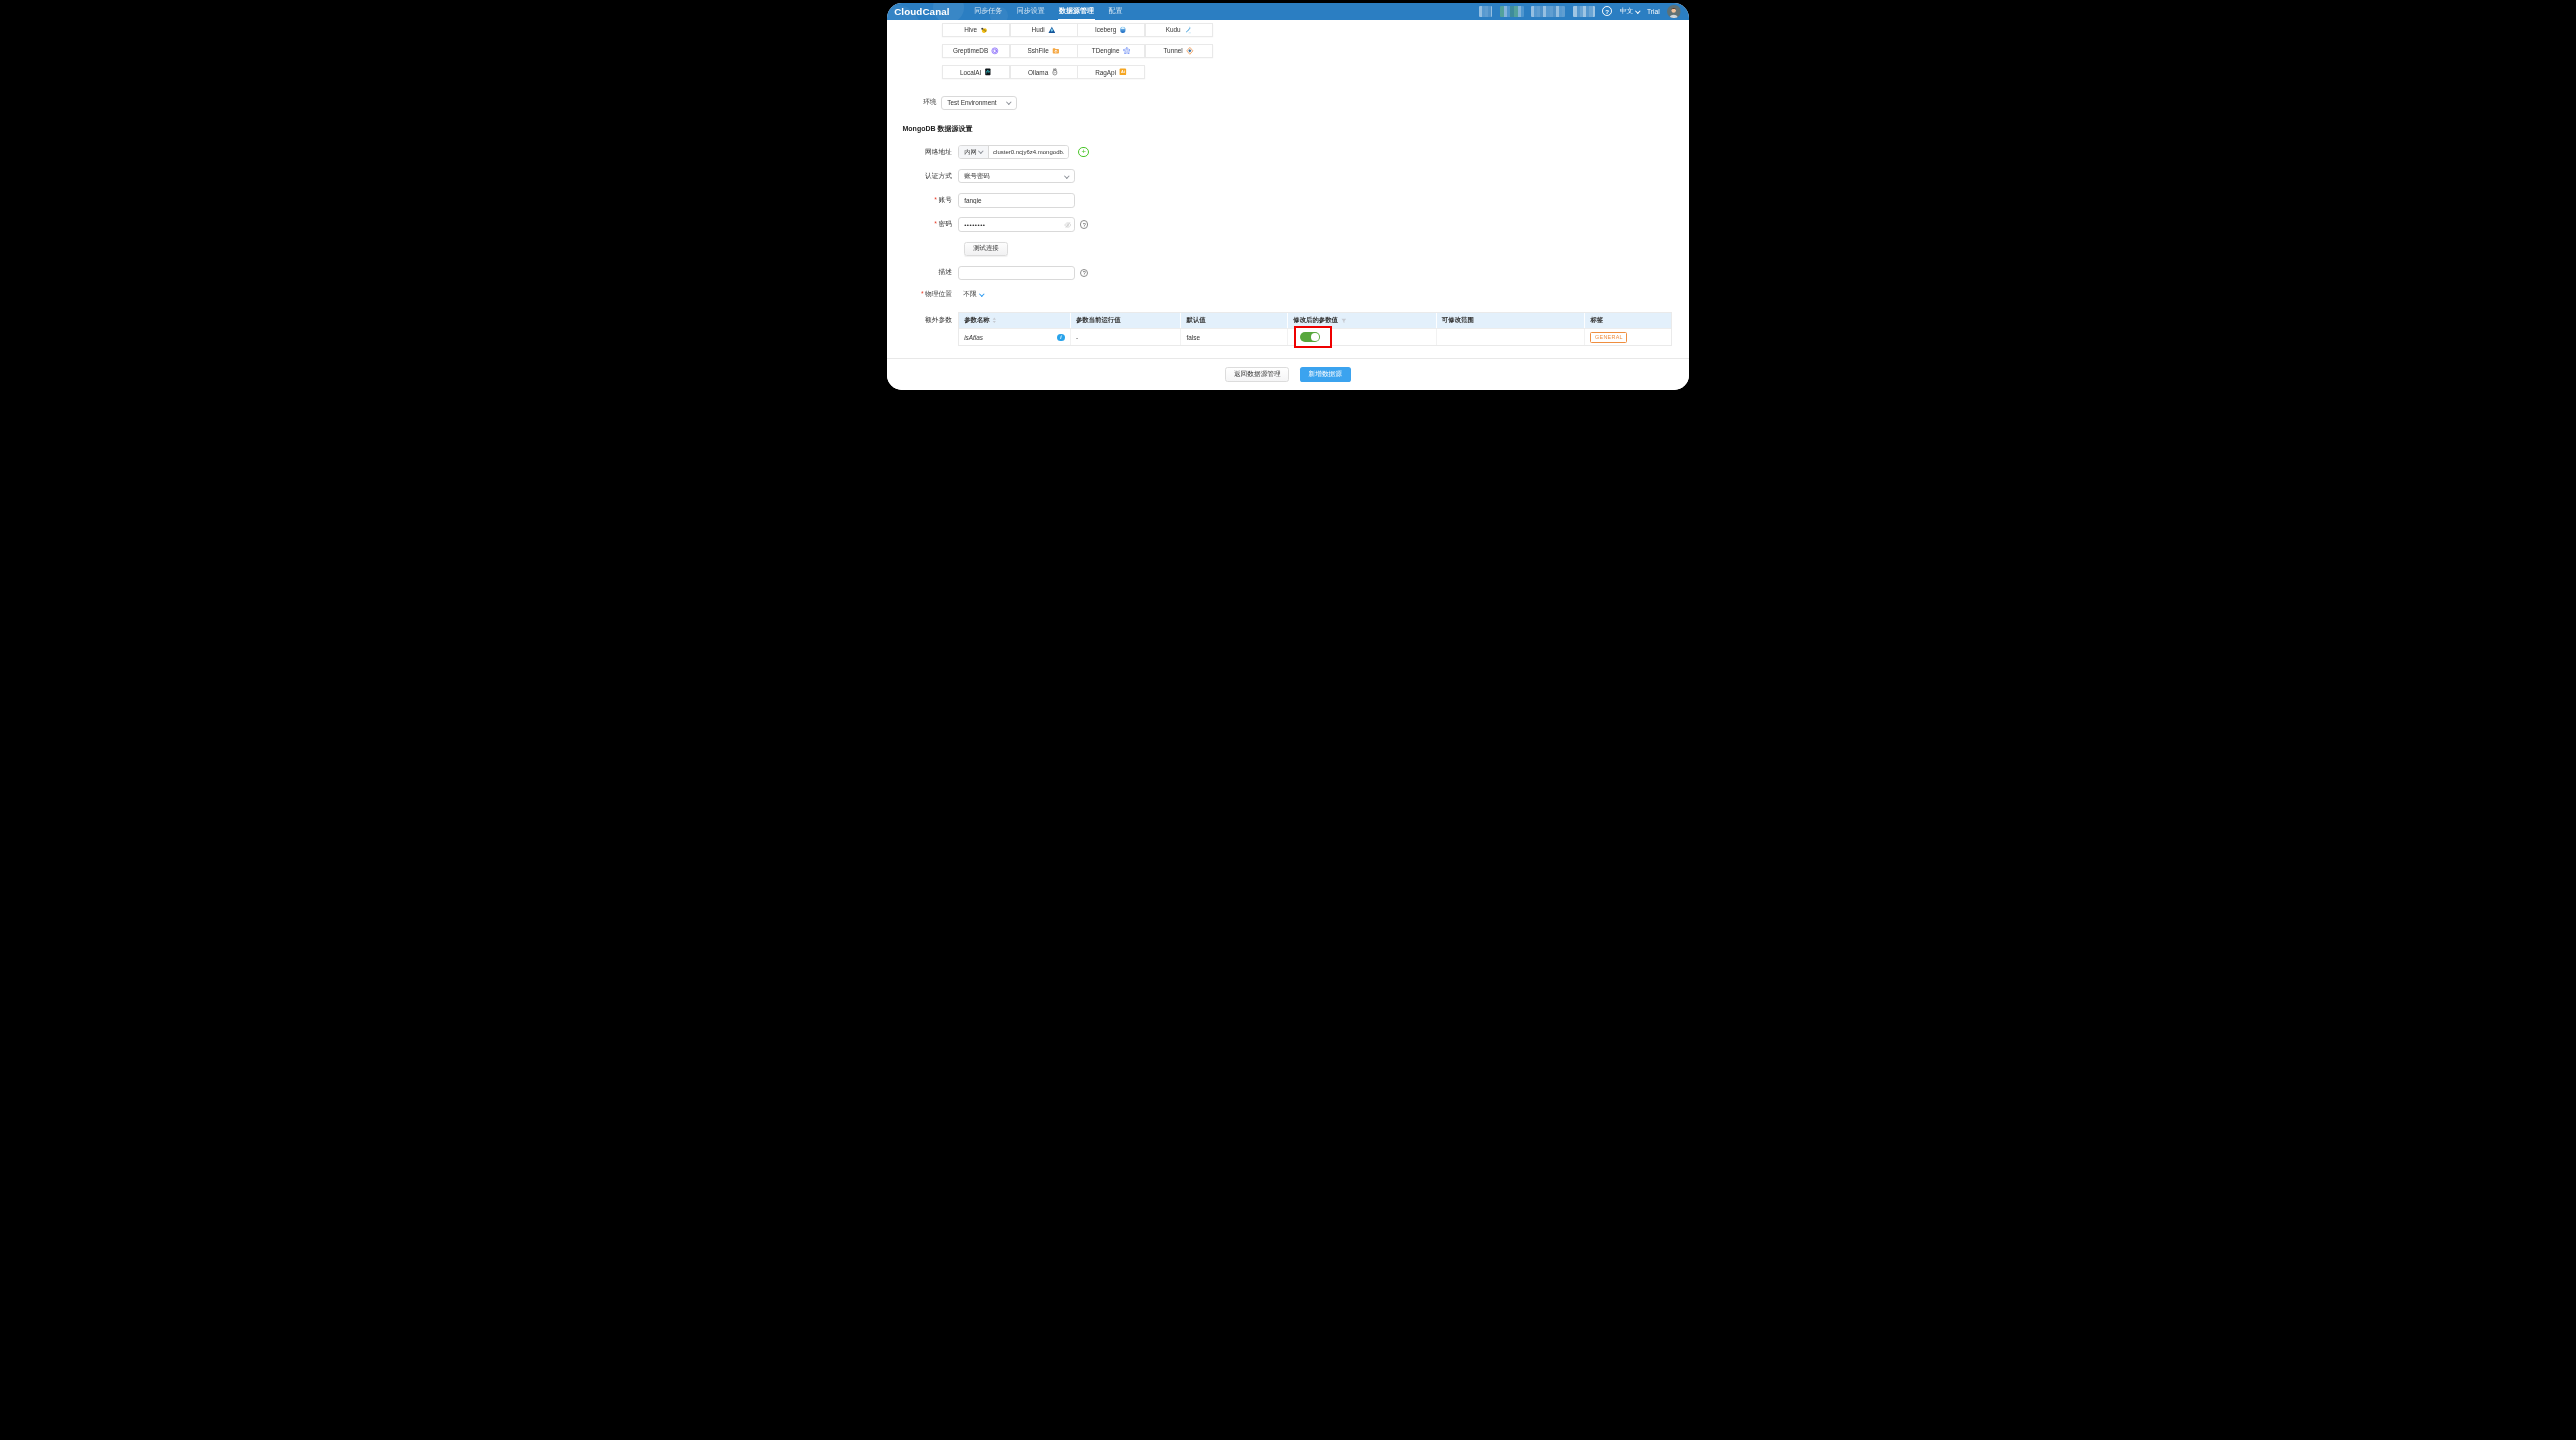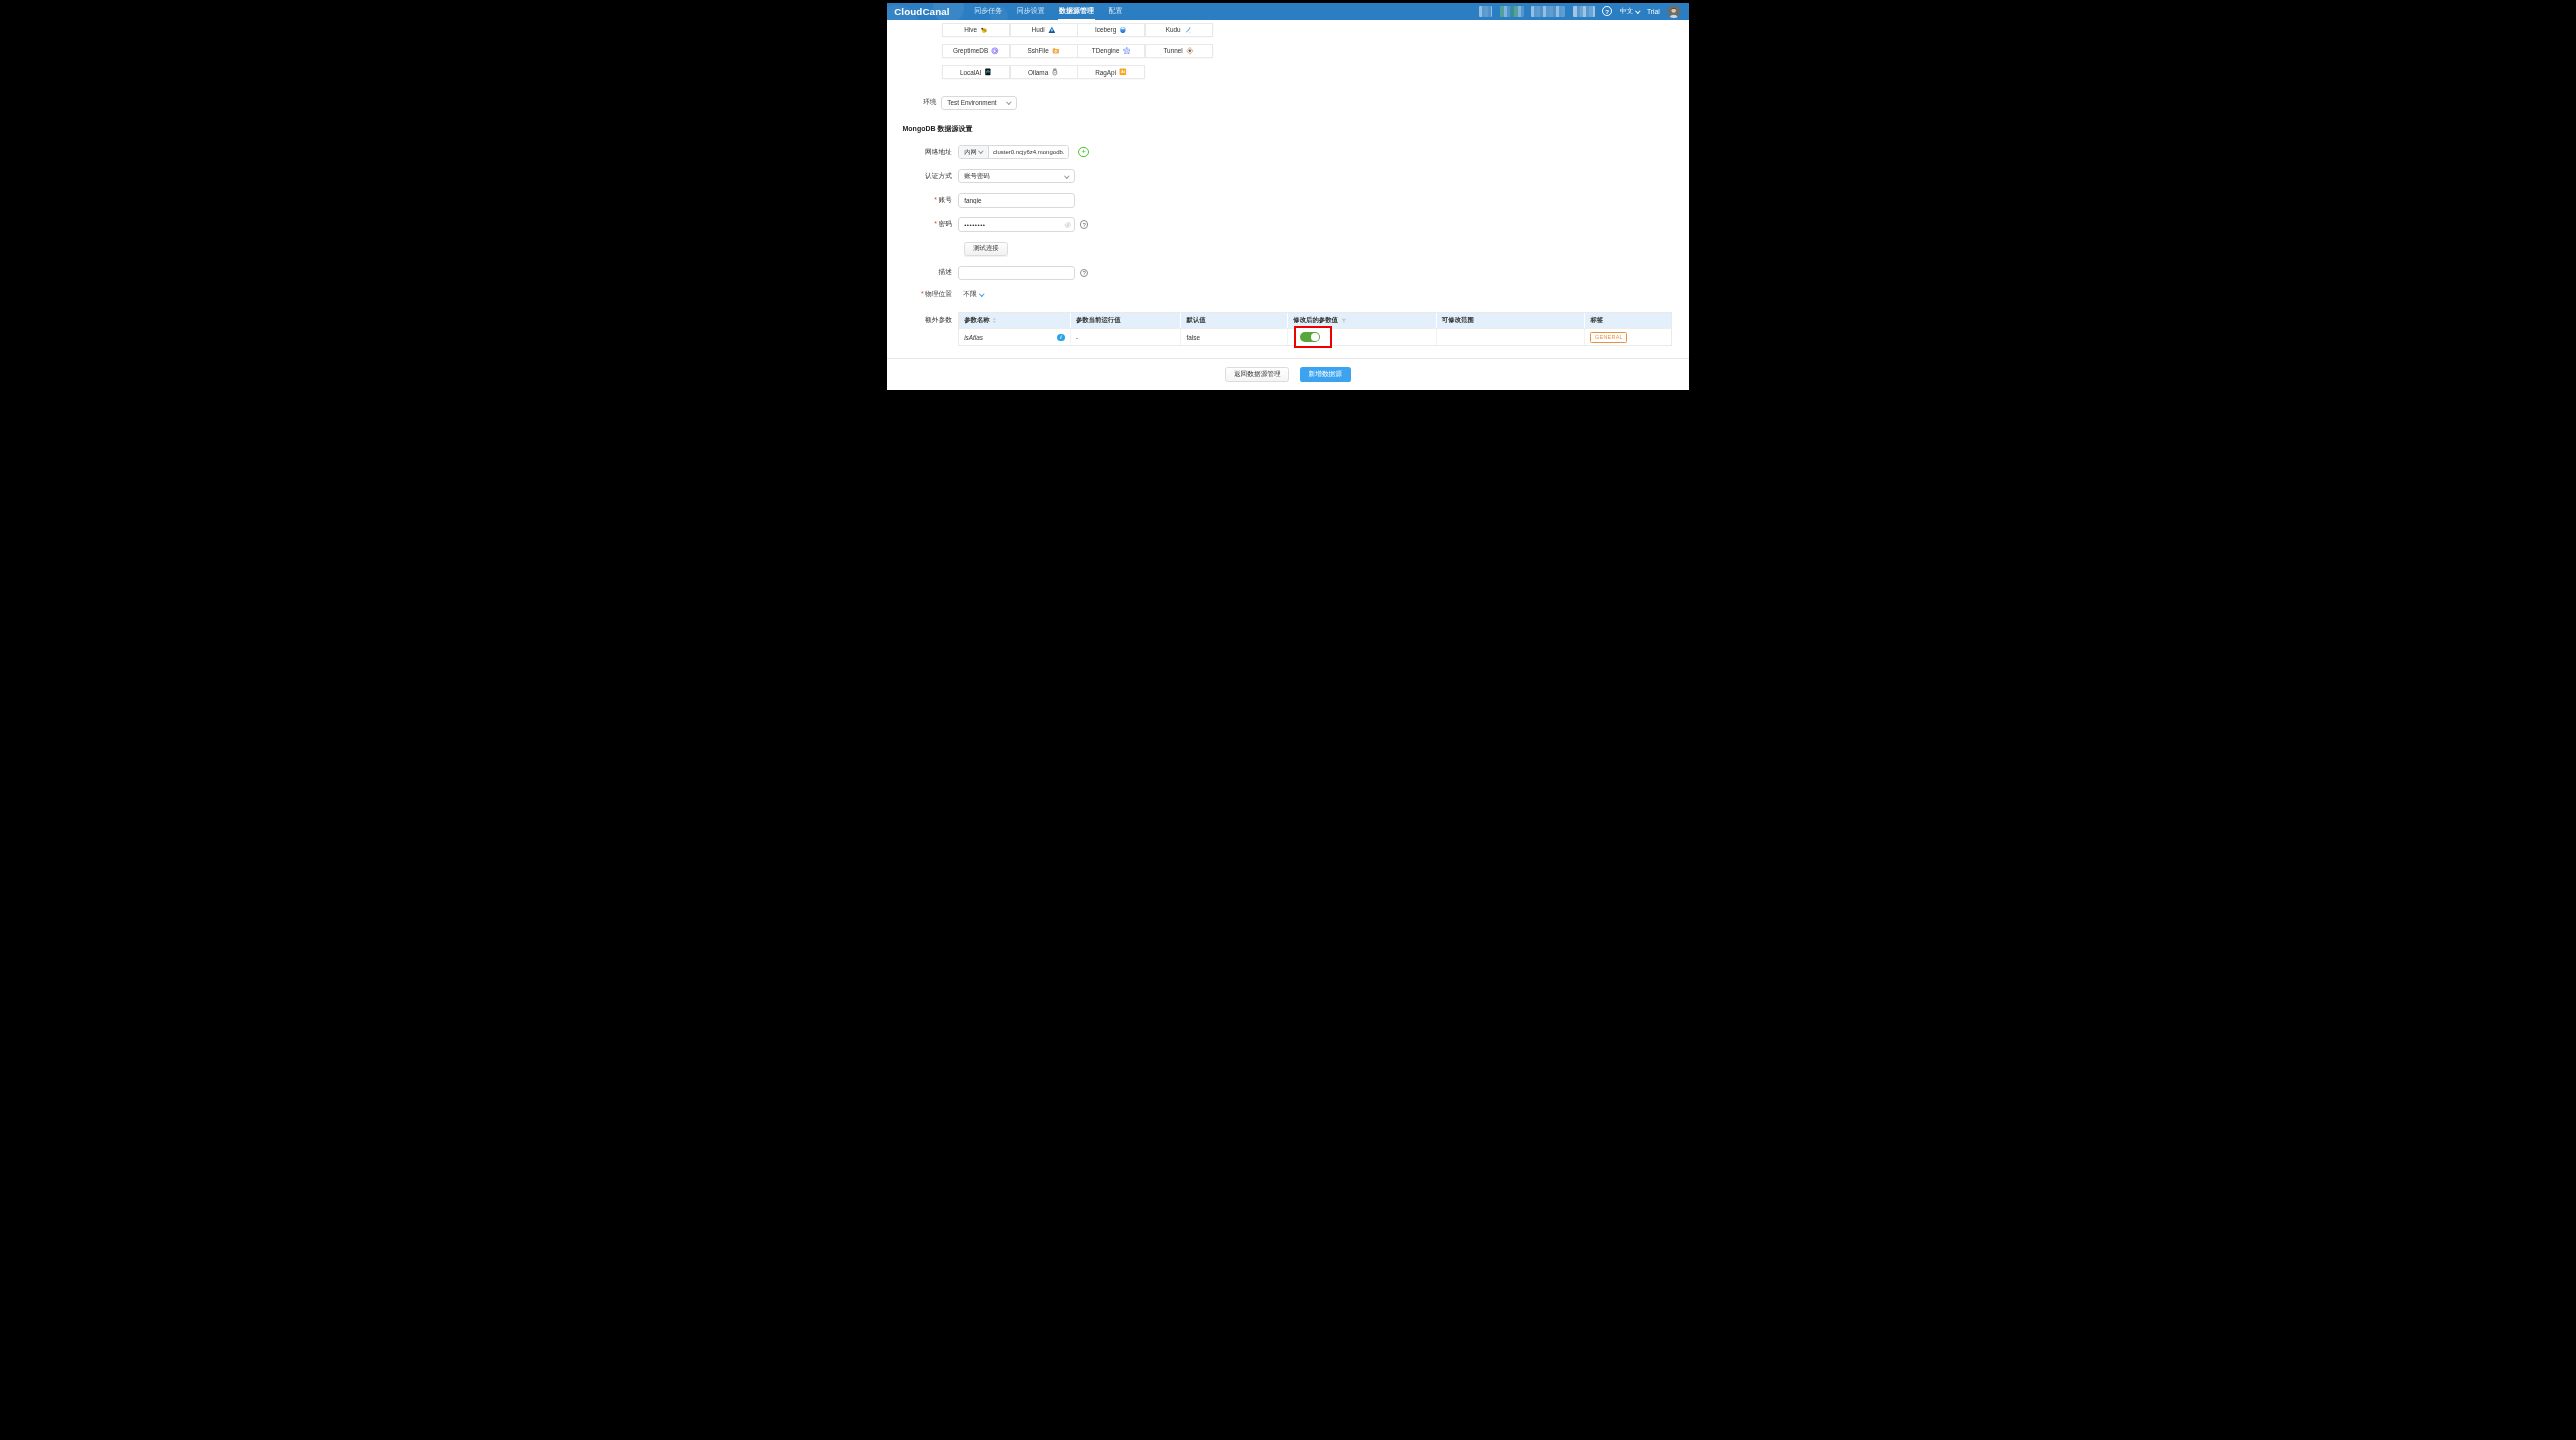--- a/index.html
+++ b/index.html
@@ -9,21 +9,21 @@
     --plus-green:#49c628;
     --annotation-red:#ee0000;
     --badge-orange:#ef8e3f;
     --table-header-bg:#e3f0fb;
     --link-blue:#2f9bf0;
     --info-blue:#29a3ea;
     --required-red:#e8422f;
   }
   *{box-sizing:border-box;margin:0;padding:0;}
   body{background:#000;font-family:"Liberation Sans","DejaVu Sans",sans-serif;}
-  .screen{width:802px;height:387px;margin:2.6px auto 4.1px;background:#fff;position:relative;overflow:hidden;}
+  .screen{width:802px;height:387px;margin:2.6px auto 4.1px;background:#fff;position:relative;overflow:hidden;border-radius:15px;}
 
   
   .navbar{height:17.5px;background:var(--navbar-blue);display:flex;align-items:center;padding:0 8.2px 0 7.2px;color:#fff;position:relative;overflow:hidden;}
   .bubble{position:absolute;border-radius:50%;background:rgba(255,255,255,.07);pointer-events:none;}
   .b1{width:31px;height:31px;left:46px;top:-10.3px;}
   .b2{width:17.5px;height:17.5px;left:103px;top:4.1px;background:rgba(255,255,255,.05);}
   .b3{width:46px;height:46px;left:-13px;top:2.6px;background:rgba(255,255,255,.05);}
   .brand{font-size:9.8px;font-weight:800;letter-spacing:0.1px;white-space:nowrap;cursor:pointer;z-index:1;}
   .nav-items{display:flex;margin-left:17.5px;height:17.5px;z-index:1;}
   .nav-item{padding:0 7.2px;display:flex;align-items:center;font-size:7px;color:rgba(255,255,255,.82);position:relative;cursor:pointer;white-space:nowrap;}

